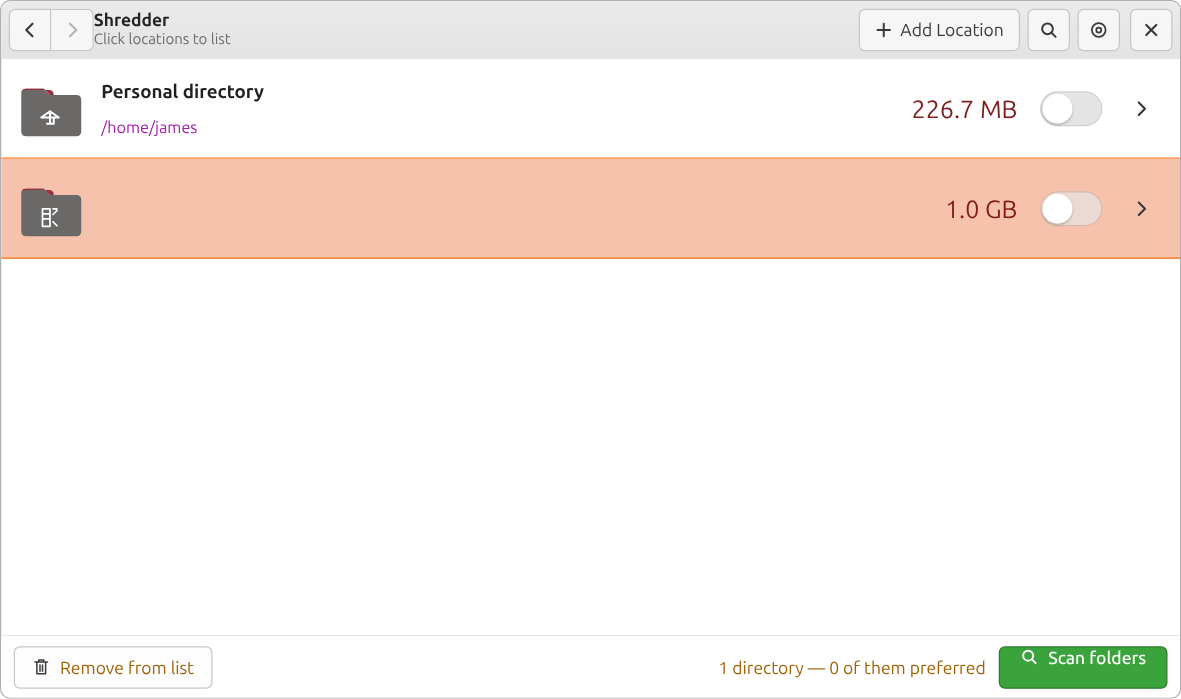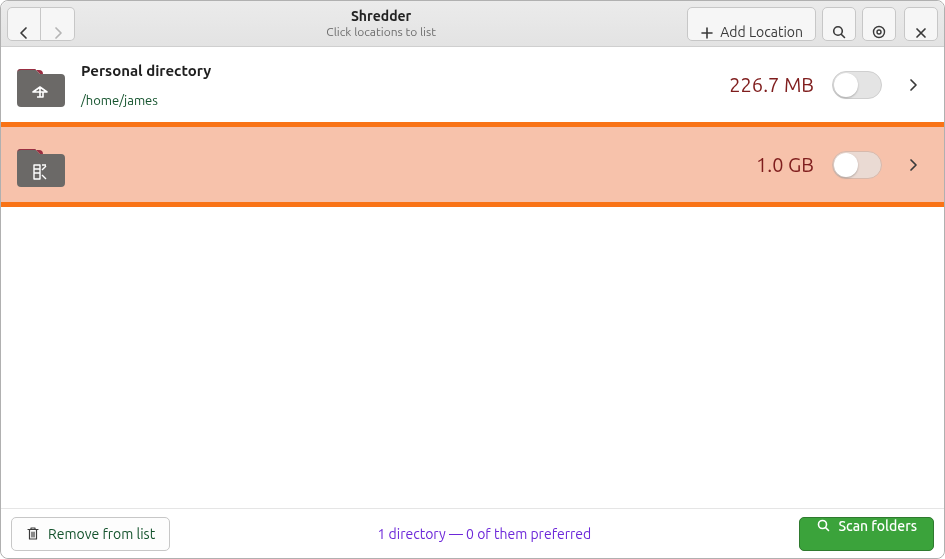--- a/index.html
+++ b/index.html
@@ -2,49 +2,49 @@
 <html><head>
 <meta charset="utf-8">
 <style>
   * { box-sizing: border-box; margin: 0; padding: 0; }
   html, body { width: 945px; height: 559px; font-family: "Ubuntu", "Cantarell", "Segoe UI", sans-serif; background: #fff; color: #2e2e2e; overflow: hidden; }
   .window { width: 945px; height: 559px; display: flex; flex-direction: column; border: 1px solid #b0b0b0; border-radius: 8px; background: #fff; }
 
   
   .headerbar { height: 46px; background: linear-gradient(#ebebeb, #e3e3e3); border-bottom: 1px solid #cfcfcf; border-radius: 8px 8px 0 0; display: flex; align-items: center; padding: 0 6px; gap: 0; }
   .hb-group { display: flex; gap: 0; }
-  .hb-btn { height: 34px; min-width: 34px; background: #f6f6f6; border: 1px solid #c7c7c7; border-radius: 5px; display: flex; align-items: flex-end; justify-content: center; cursor: pointer; font-size: 14px; color: #3a3a3a; }
+  .hb-btn { height: 34px; min-width: 34px; background: #f6f6f6; border: 1px solid #c7c7c7; border-radius: 5px; display: flex; align-items: center; justify-content: center; cursor: pointer; font-size: 14px; color: #3a3a3a; }
   .hb-btn.left { border-top-right-radius: 0; border-bottom-right-radius: 0; }
   .hb-btn.right { border-top-left-radius: 0; border-bottom-left-radius: 0; border-left: none; }
   .hb-btn svg { display: block; }
-  .hb-title { flex: 1; text-align: center; line-height: 1.2; }
+  .hb-title { flex: 1; line-height: 1.2; }
   .hb-title .t1 { font-size: 14px; font-weight: 700; color: #222; }
   .hb-title .t2 { font-size: 12px; color: #6d6d6d; }
   .hb-right { display: flex; gap: 6px; align-items: center; }
   .hb-btn.text { padding: 0 12px; font-size: 14px; gap: 6px; }
   .hb-close { margin-left: 2px; }
 
   
   .locations { flex: 1; overflow: auto; }
-  .loc-row { display: flex; align-items: center; height: 80px; padding: 0 22px 0 10px; border-bottom: 5px solid #f97316; }
+  .loc-row { display: flex; align-items: center; height: 80px; padding: 0 22px 0 10px; border-bottom: 1px solid #f97316; }
   .loc-row.selected { background: #f7c2ab; }
   .folder-icon { width: 58px; height: 52px; display: flex; align-items: center; justify-content: center; flex-shrink: 0; }
   .loc-text { margin-left: 12px; flex: 1; display: flex; flex-direction: column; gap: 14px; }
   .loc-name { font-size: 15px; font-weight: 700; color: #1f1f1f; }
-  .loc-path { font-size: 13px; color: #14532d; }
+  .loc-path { font-size: 13px; color: #a21caf; }
   .loc-size { font-size: 20px; color: #7f1d1d; margin-right: 18px; }
   .switch { width: 50px; height: 28px; border-radius: 14px; background: #e4e4e4; border: 1px solid #cfcfcf; position: relative; cursor: pointer; flex-shrink: 0; margin-right: 22px; }
   .loc-row.selected .switch { background: #eadad3; border-color: #d7b9ac; }
   .switch .knob { position: absolute; width: 24px; height: 24px; border-radius: 12px; background: #fff; top: 1px; left: 1px; box-shadow: 0 1px 2px rgba(0,0,0,0.25); }
   .chevron { width: 18px; height: 18px; display: flex; align-items: center; justify-content: center; cursor: pointer; }
 
   
   .footer { height: 50px; border-top: 1px solid #e5e5e5; display: flex; align-items: center; padding: 0 10px; gap: 10px; background: #fff; border-radius: 0 0 8px 8px; }
-  .footer-btn { height: 34px; padding: 0 14px; border: 1px solid #c7c7c7; border-radius: 5px; background: #fdfdfd; display: flex; align-items: center; gap: 8px; font-size: 14px; cursor: pointer; color: #14532d; }
-  .footer-status { flex: 1; text-align: center; font-size: 14px; color: #6d28d9; }
+  .footer-btn { height: 34px; padding: 0 14px; border: 1px solid #c7c7c7; border-radius: 5px; background: #fdfdfd; display: flex; align-items: center; gap: 8px; font-size: 14px; cursor: pointer; color: #a16207; }
+  .footer-status { flex: 1; text-align: right; font-size: 14px; color: #a16207; }
   .footer-primary { height: 34px; padding: 0 16px; border: 1px solid #2f7a2f; border-radius: 5px; background: #3ba33b; color: #fff; display: flex; gap: 8px; font-size: 14px; font-weight: 500; cursor: pointer; }
 </style>
 </head>
 <body>
 
 <div class="window">
 
   <div class="headerbar">
     <div class="hb-group">
       <div class="hb-btn left">

